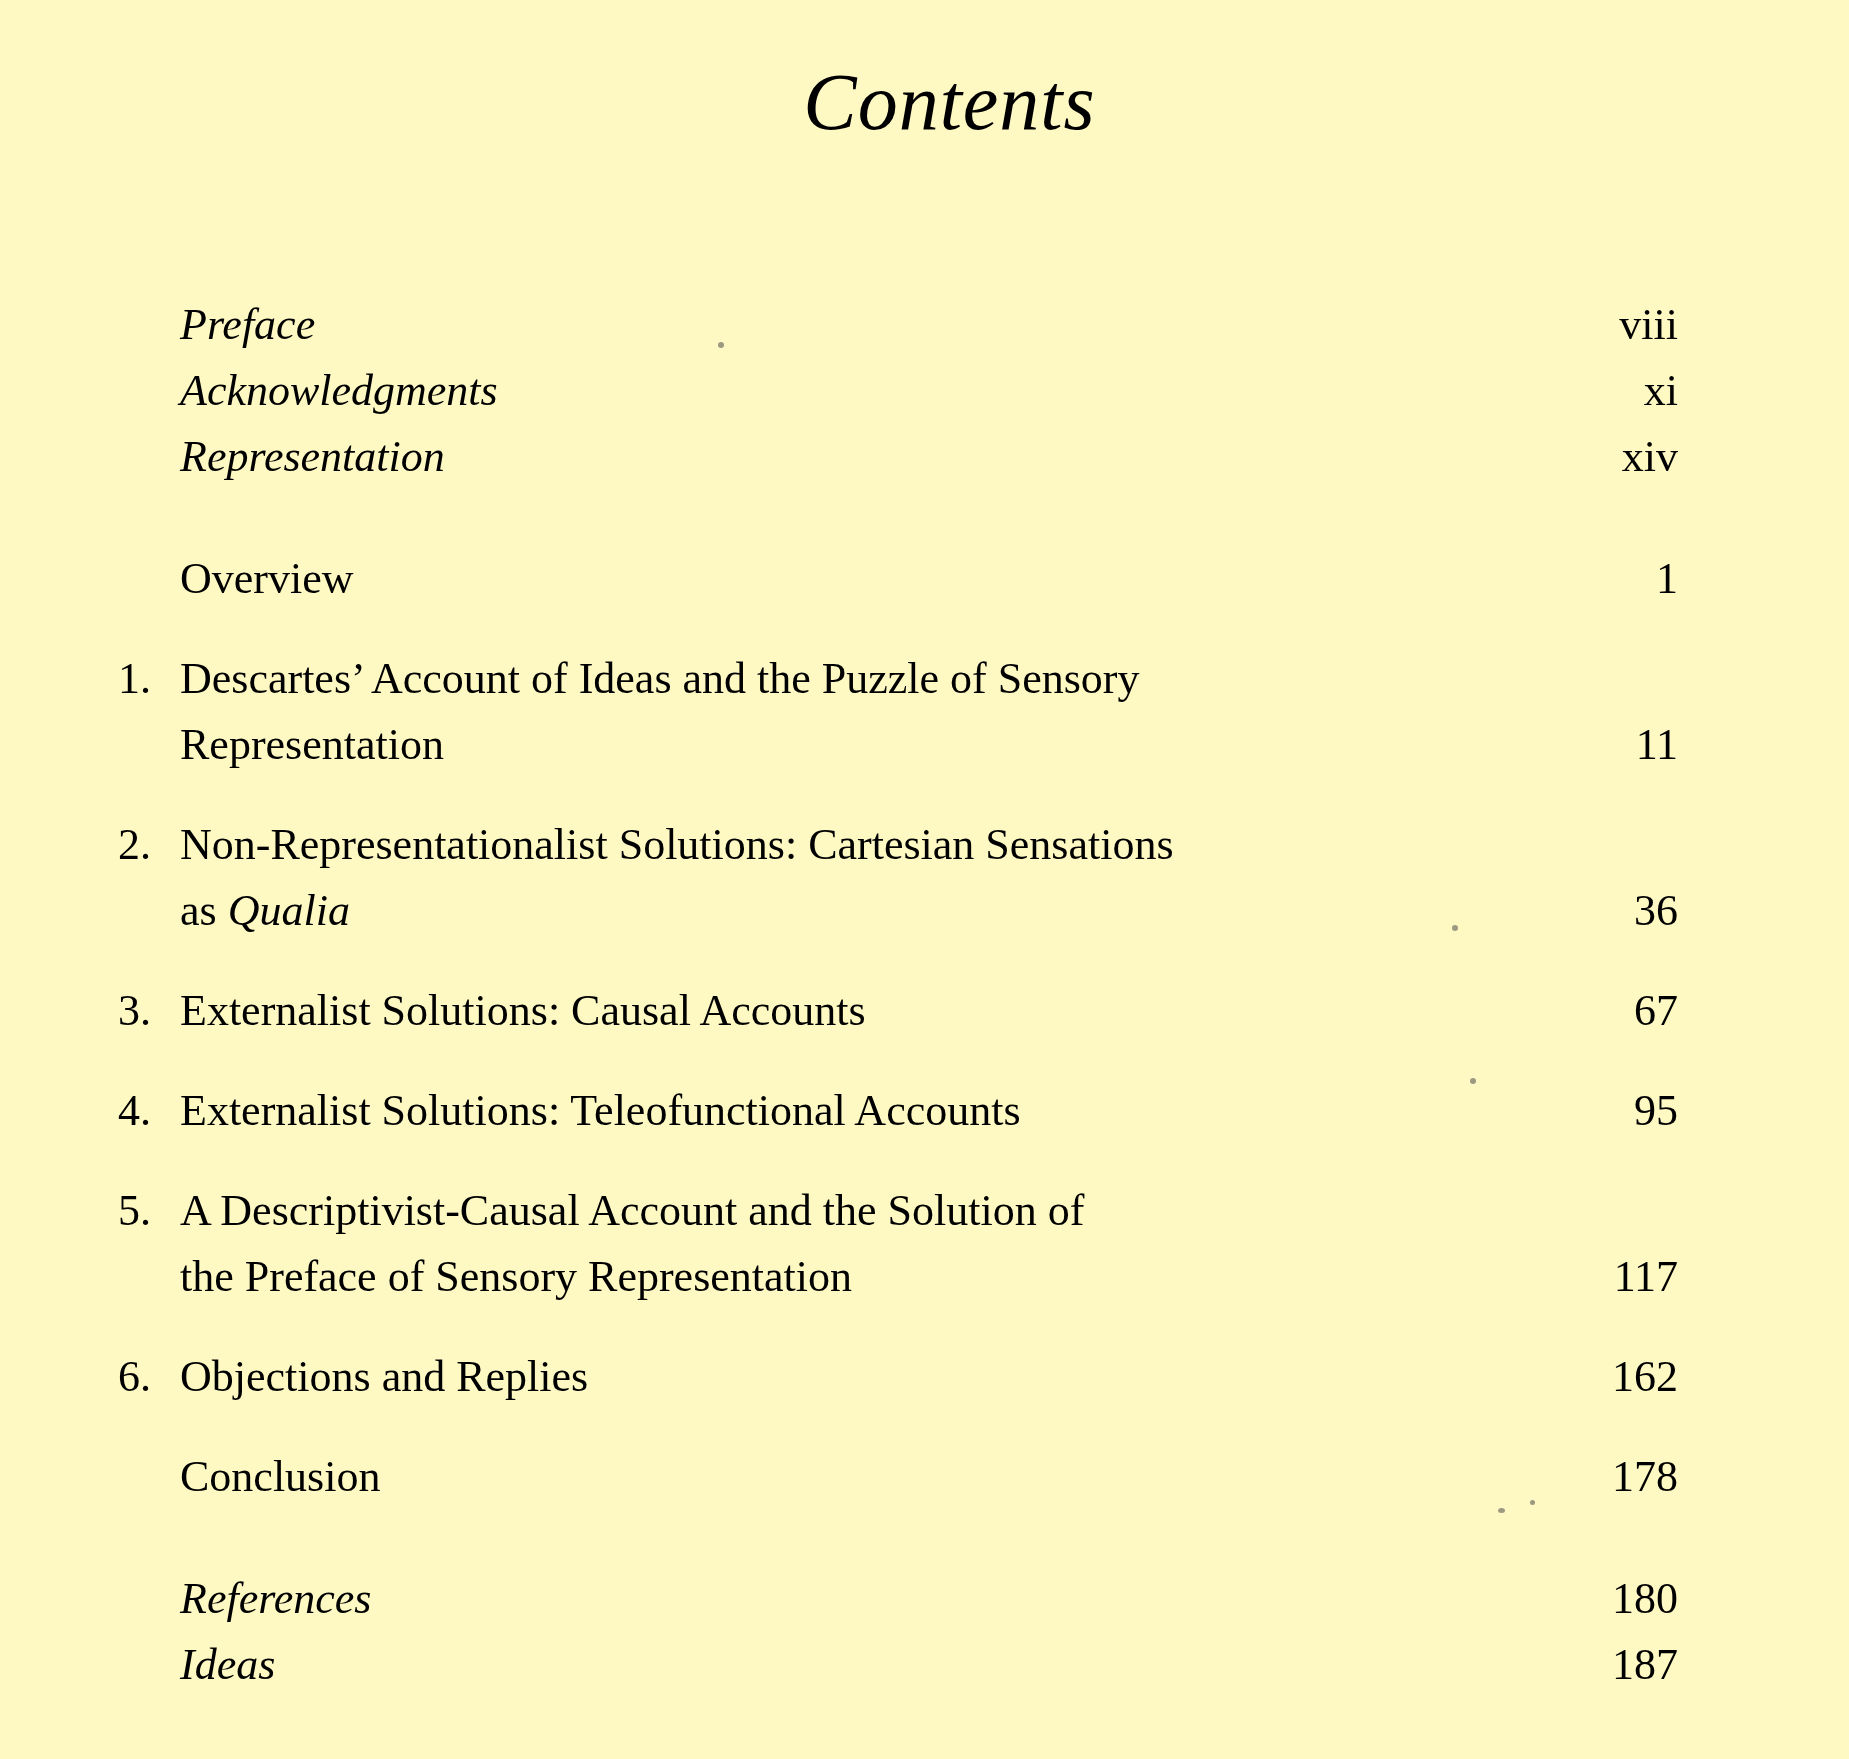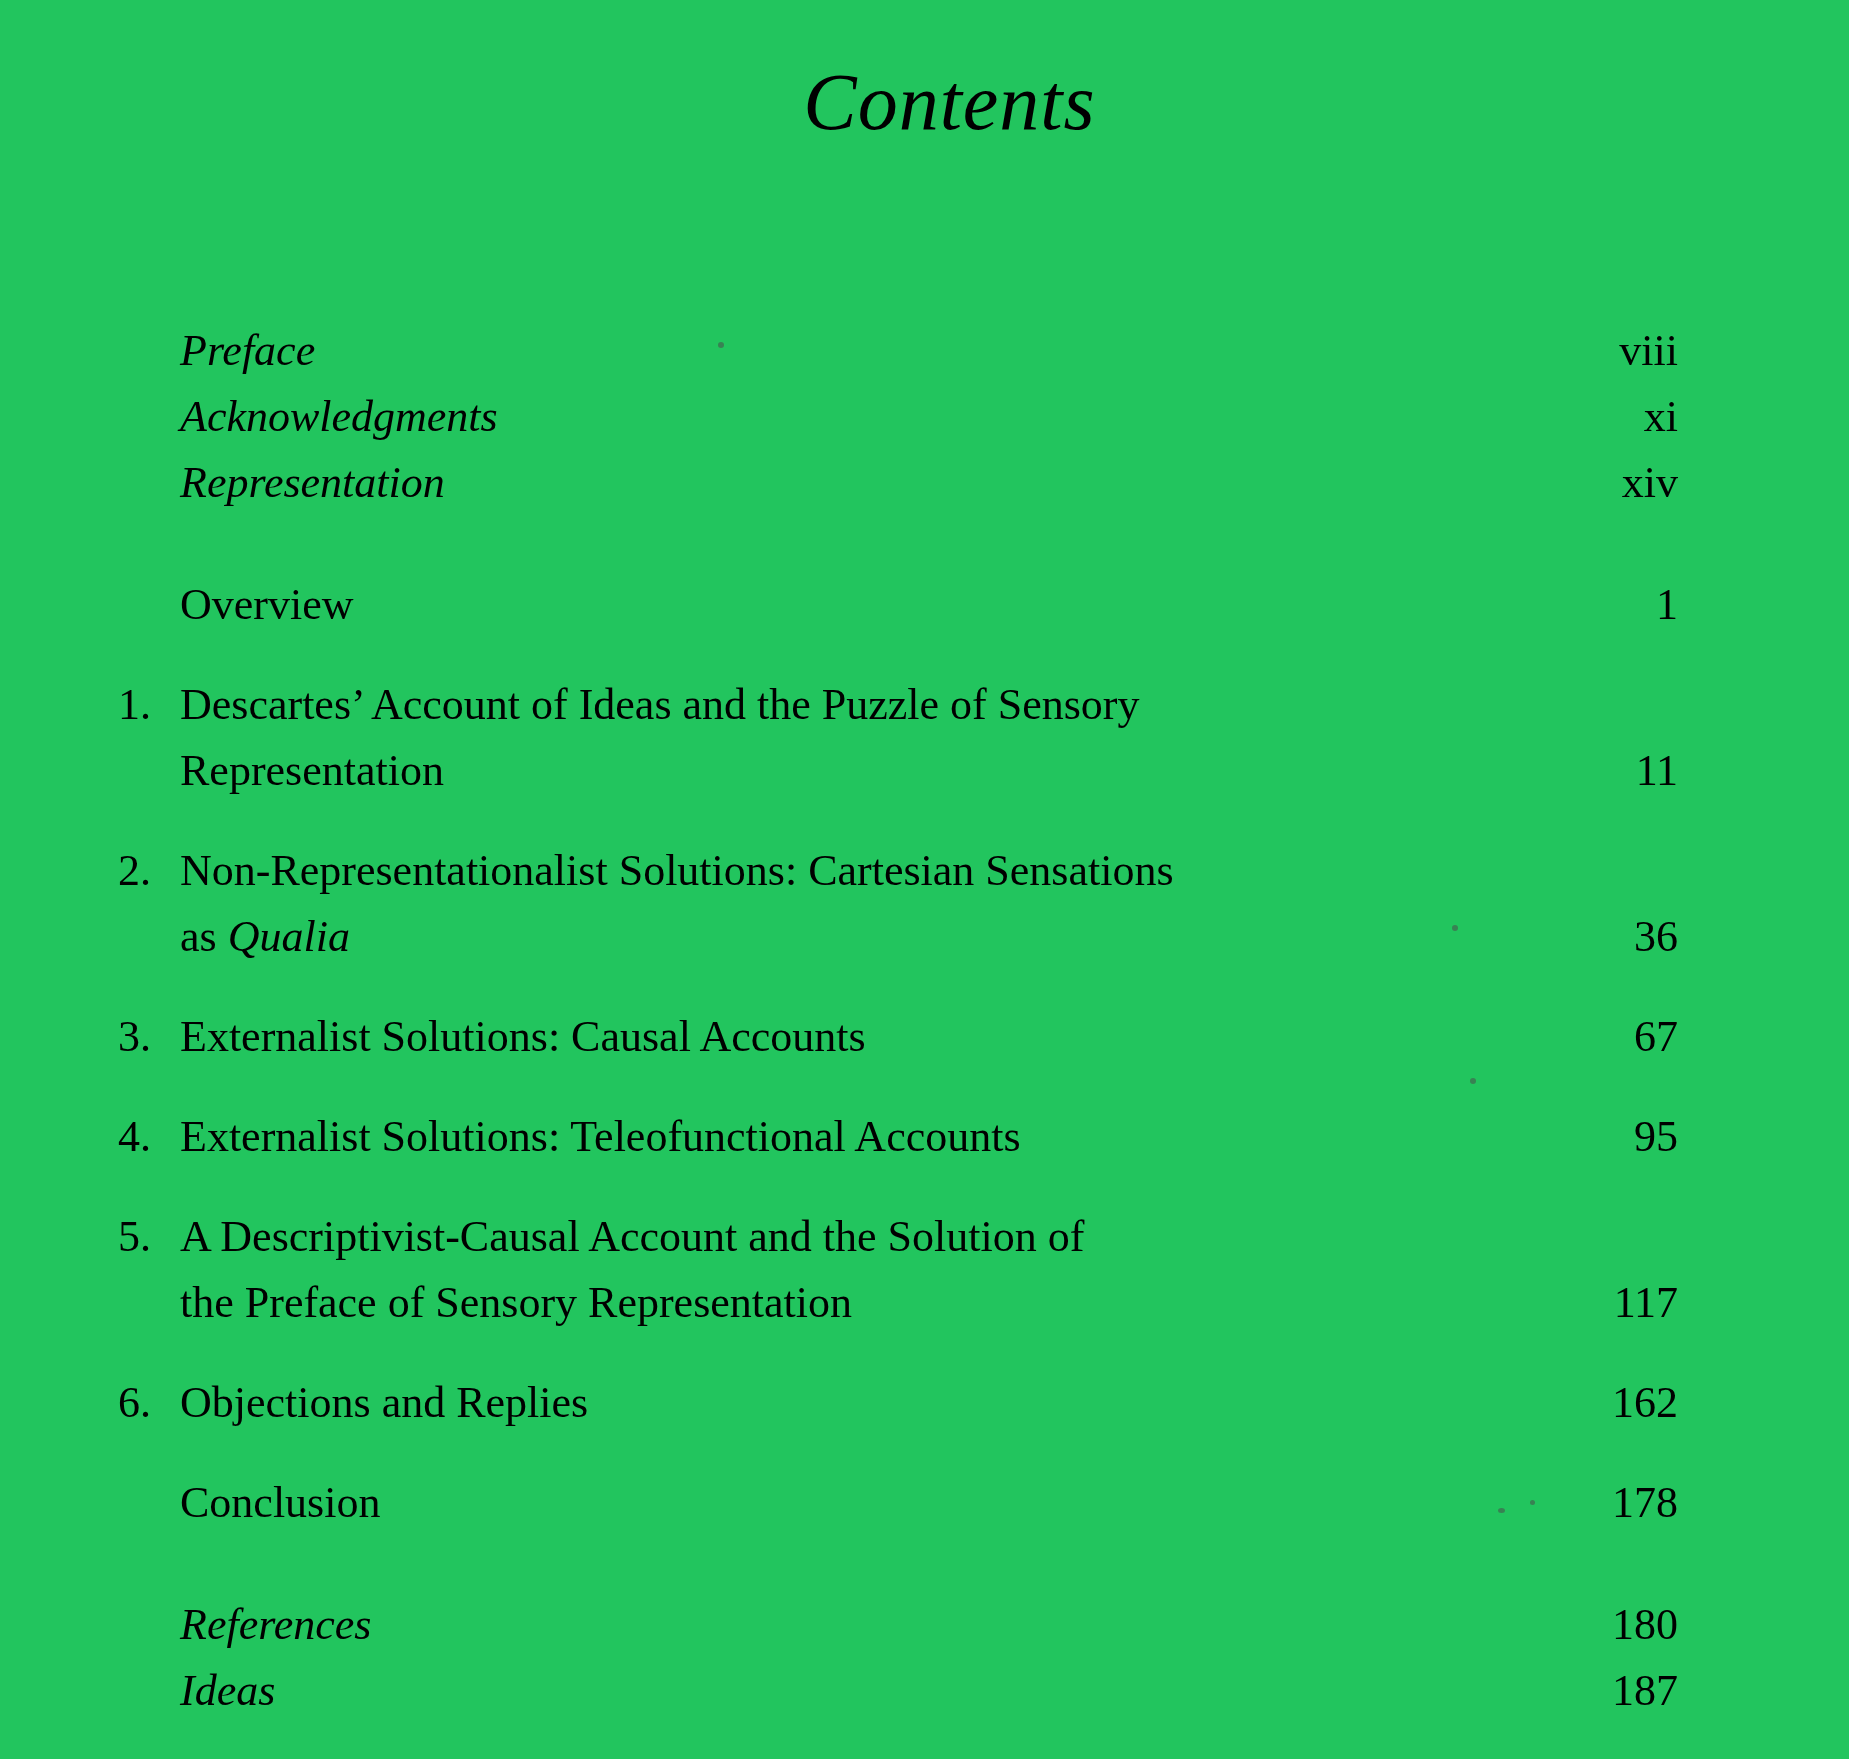--- a/index.html
+++ b/index.html
@@ -12,21 +12,21 @@
     height: 1759px;
     position: relative;
     font-family: "Liberation Serif", "DejaVu Serif", serif;
     color: #000000;
     overflow: hidden;
   }
 
   .page {
     position: absolute;
     inset: 0;
-    background: #22c55e;
+    background: #fef9c3;
   }
 
   
   .toc-title {
     position: absolute;
     top: 62px;
     left: 0;
     right: 0;
     text-align: center;
     font-style: italic;
@@ -35,21 +35,20 @@
     letter-spacing: 1px;
     transform: translateX(25px);
   }
 
   
   .toc-body {
     position: absolute;
     top: 292px;
     left: 118px;
     width: 1560px;
-    margin-top: 26px;
   }
 
   .entry {
     position: relative;
     display: block;
     width: 100%;
   }
 
   .entry-row {
     display: flex;

